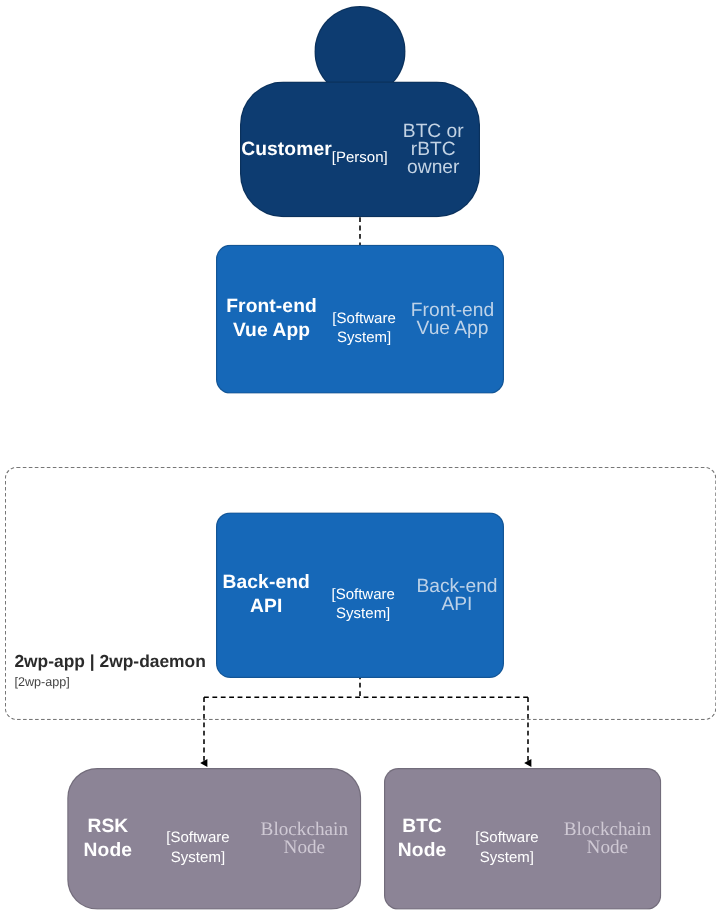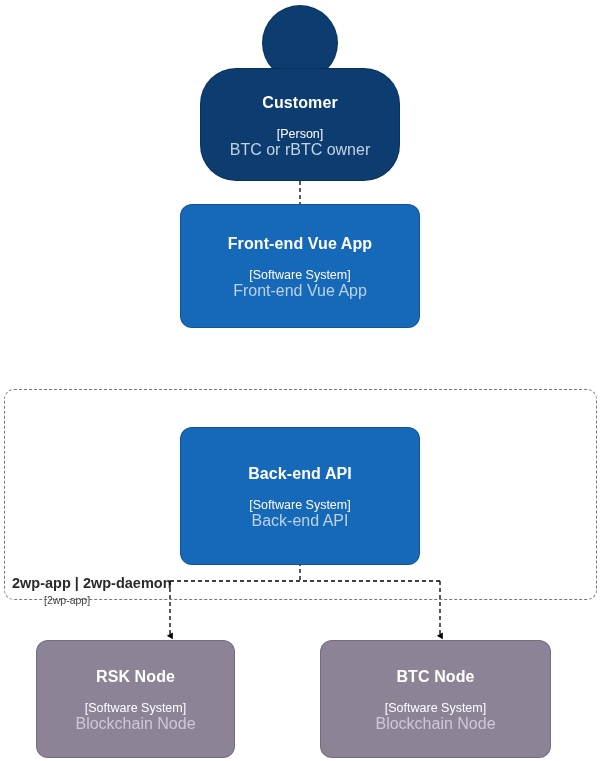--- a/index.html
+++ b/index.html
@@ -19,21 +19,21 @@
     background: #ffffff;
     overflow: hidden;
   }
 
   
   .node {
     position: absolute;
     box-sizing: border-box;
     border-radius: 12px;
     display: flex;
-    flex-direction: column;
+    flex-direction: row;
     align-items: center;
     justify-content: center;
     text-align: center;
     border: 1px solid rgba(0,0,0,0.18);
   }
   .node .title {
     font-weight: bold;
     font-size: 16px;
     line-height: 20px;
     color: #ffffff;
@@ -67,21 +67,21 @@
   
   .system {
     background: #1668B8;
   }
   .system .desc { color: #BDD2E8; }
 
   
   .greybox {
     background: #8C8496;
   }
-  .greybox .desc { color: #CFC9D4; }
+  .greybox .desc { color: #CFC9D4; font-family: Liberation Serif, serif; }
 
   
   .boundary {
     position: absolute;
     box-sizing: border-box;
     border: 1.4px dashed #777777;
     border-radius: 10px;
     background: transparent;
   }
   .boundary-label {
@@ -93,41 +93,40 @@
     font-weight: bold;
     color: #2b2b2b;
     line-height: 19px;
     white-space: nowrap;
   }
   .boundary-label .bl-type {
     font-size: 10.5px;
     color: #444444;
     line-height: 14px;
     white-space: nowrap;
-    margin-left: 32px;
   }
 
   
   .edge-layer {
     position: absolute;
     left: 0;
     top: 0;
     width: 601px;
     height: 761px;
     pointer-events: none;
   }
 </style>
 </head>
 <body>
 
 <div id="canvas">
 
   <div class="boundary" style="left:4px; top:389px; width:593px; height:211px;"></div>
 
-  <div class="boundary-label" style="left:12px; top:574px; width:300px;">
+  <div class="boundary-label" style="left:12px; top:543px; width:300px;">
     <div class="bl-title">2wp-app | 2wp-daemon</div>
     <div class="bl-type">[2wp-app]</div>
   </div>
 
   <svg class="edge-layer" viewBox="0 0 601 761" xmlns="http://www.w3.org/2000/svg">
     <defs>
       <marker id="arrowhead" markerWidth="8" markerHeight="8" refX="4.2" refY="3.2" orient="auto" markerUnits="userSpaceOnUse">
         <path d="M0.6,0.4 L7.4,0.4 L4,6.4 Z" fill="#000000"></path>
       </marker>
     </defs>
@@ -163,21 +162,21 @@
     <div class="type">[Software System]</div>
     <div class="desc">Front-end Vue App</div>
   </div>
 
   <div class="node system" style="left:180px; top:427px; width:240px; height:138px;">
     <div class="title">Back-end API</div>
     <div class="type">[Software System]</div>
     <div class="desc">Back-end API</div>
   </div>
 
-  <div class="node greybox" style="left:36px; top:640px; width:199px; height:118px;">
+  <div class="node greybox" style="left:56px; top:640px; width:245px; height:118px;border-radius:25px;">
     <div class="title">RSK Node</div>
     <div class="type">[Software System]</div>
     <div class="desc">Blockchain Node</div>
   </div>
 
   <div class="node greybox" style="left:320px; top:640px; width:231px; height:118px;">
     <div class="title">BTC Node</div>
     <div class="type">[Software System]</div>
     <div class="desc">Blockchain Node</div>
   </div>

